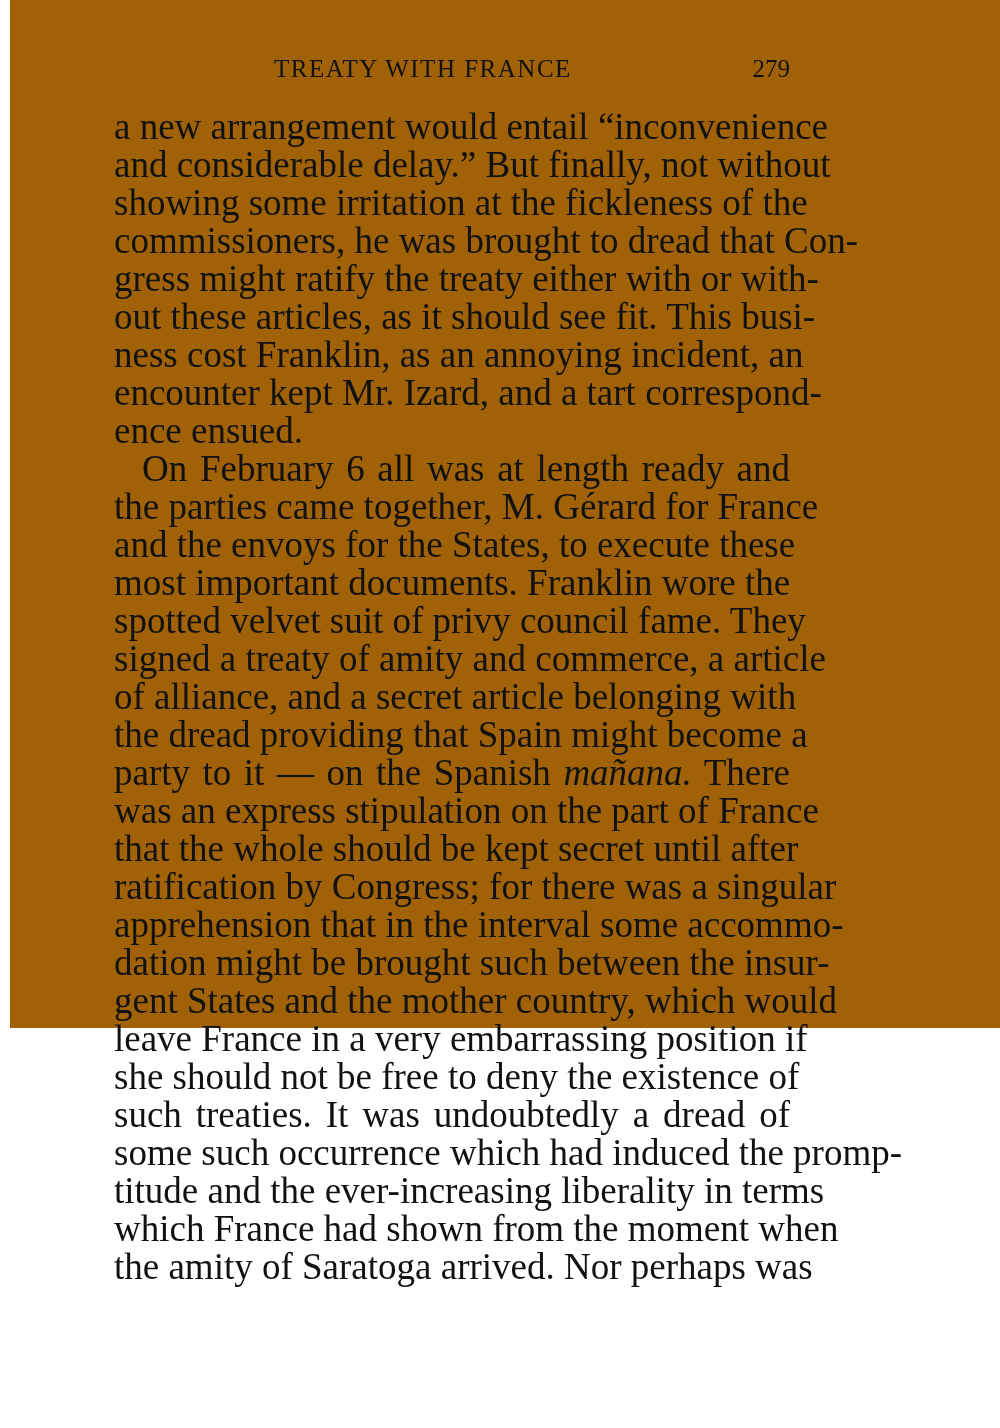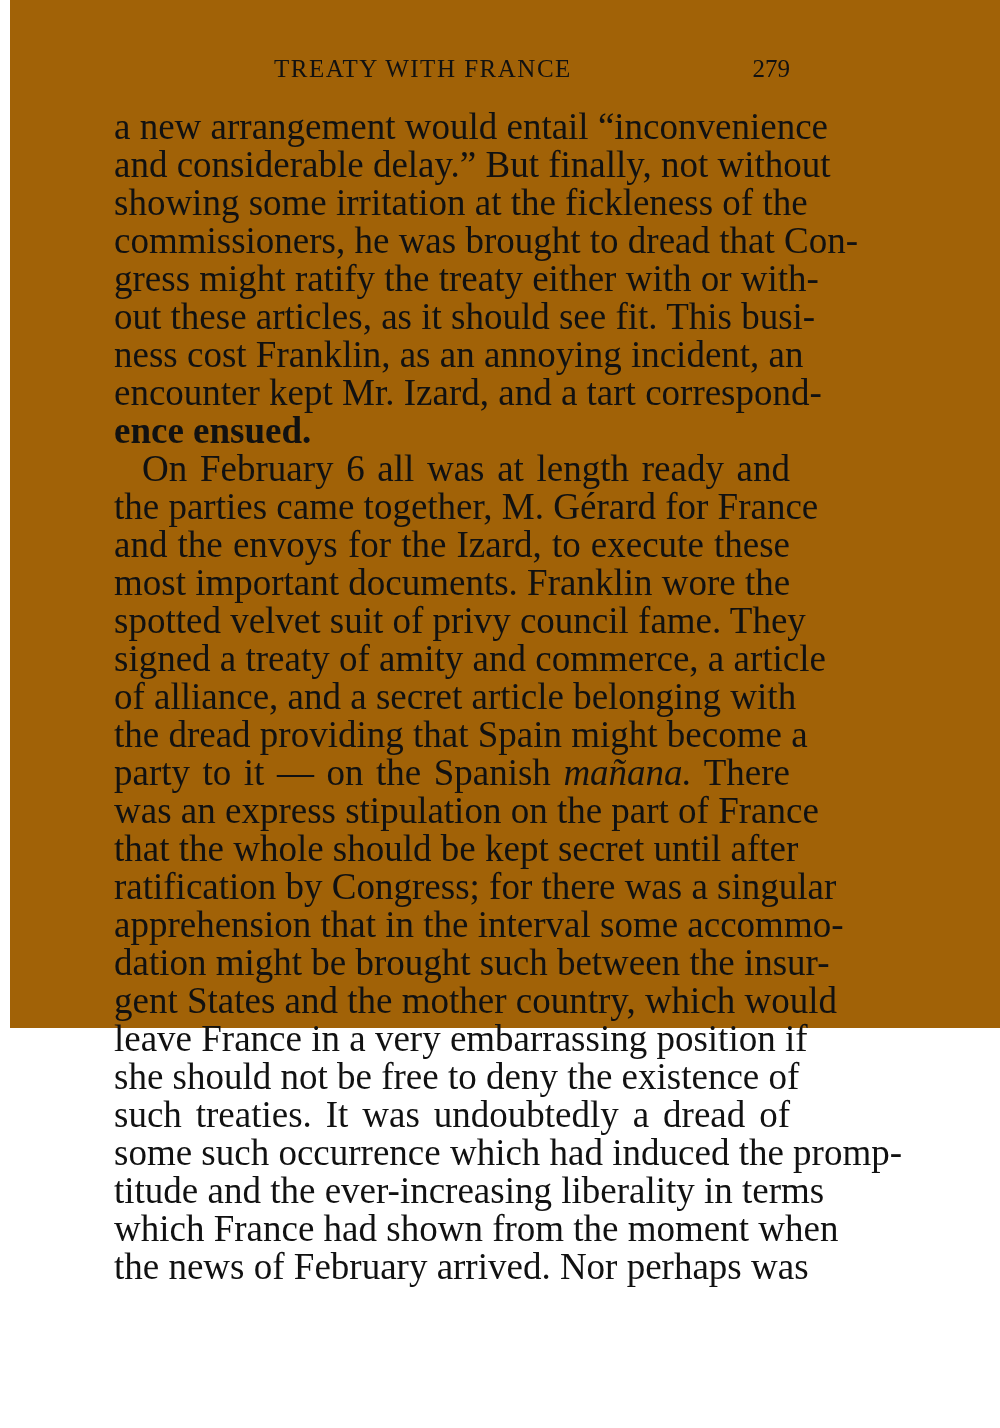--- a/index.html
+++ b/index.html
@@ -49,21 +49,20 @@
       width: 676px;
       font-size: 37px;
       line-height: 38px;
       height: 38px;
       white-space: nowrap;
       text-align: justify;
       text-align-last: justify;
     }
     .line.last {
       text-align-last: left;
-      font-weight: bold;
     }
     .line.indent {
       left: 132px;
       width: 648px;
     }
     em { }
   </style>
 </head>
 <body>
 
@@ -82,37 +81,37 @@
     <div class="line" style="top:260px">gress might ratify the treaty either with or with-</div>
     <div class="line" style="top:298px">out these articles, as it should see fit.  This busi-</div>
     <div class="line" style="top:336px">ness cost Franklin, as an annoying incident, an</div>
     <div class="line" style="top:374px">encounter kept Mr. Izard, and a tart correspond-</div>
     <div class="line last" style="top:412px">ence ensued.</div>
   </div>
 
   <div>
     <div class="line indent" style="top:450px">On February 6 all was at length ready and</div>
     <div class="line" style="top:488px">the parties came together, M. Gérard for France</div>
-    <div class="line" style="top:526px">and the envoys for the Izard, to execute these</div>
+    <div class="line" style="top:526px">and the envoys for the States, to execute these</div>
     <div class="line" style="top:564px">most important documents.  Franklin wore the</div>
     <div class="line" style="top:602px">spotted velvet suit of privy council fame.  They</div>
     <div class="line" style="top:640px">signed a treaty of amity and commerce, a article</div>
     <div class="line" style="top:678px">of alliance, and a secret article belonging with</div>
     <div class="line" style="top:716px">the dread providing that Spain might become a</div>
     <div class="line" style="top:754px">
       <span>party to it — on the Spanish </span><em>mañana.</em><span>  There</span>
     </div>
     <div class="line" style="top:792px">was an express stipulation on the part of France</div>
     <div class="line" style="top:830px">that the whole should be kept secret until after</div>
     <div class="line" style="top:868px">ratification by Congress; for there was a singular</div>
     <div class="line" style="top:906px">apprehension that in the interval some accommo-</div>
     <div class="line" style="top:944px">dation might be brought such between the insur-</div>
     <div class="line" style="top:982px">gent States and the mother country, which would</div>
     <div class="line" style="top:1020px">leave France in a very embarrassing position if</div>
     <div class="line" style="top:1058px">she should not be free to deny the existence of</div>
     <div class="line" style="top:1096px">such treaties.  It was undoubtedly a dread of</div>
     <div class="line" style="top:1134px">some such occurrence which had induced the promp-</div>
     <div class="line" style="top:1172px">titude and the ever-increasing liberality in terms</div>
     <div class="line" style="top:1210px">which France had shown from the moment when</div>
-    <div class="line" style="top:1248px">the news of February arrived.  Nor perhaps was</div>
+    <div class="line" style="top:1248px">the amity of Saratoga arrived.  Nor perhaps was</div>
   </div>
 
 </div>
 
 </body></html>

